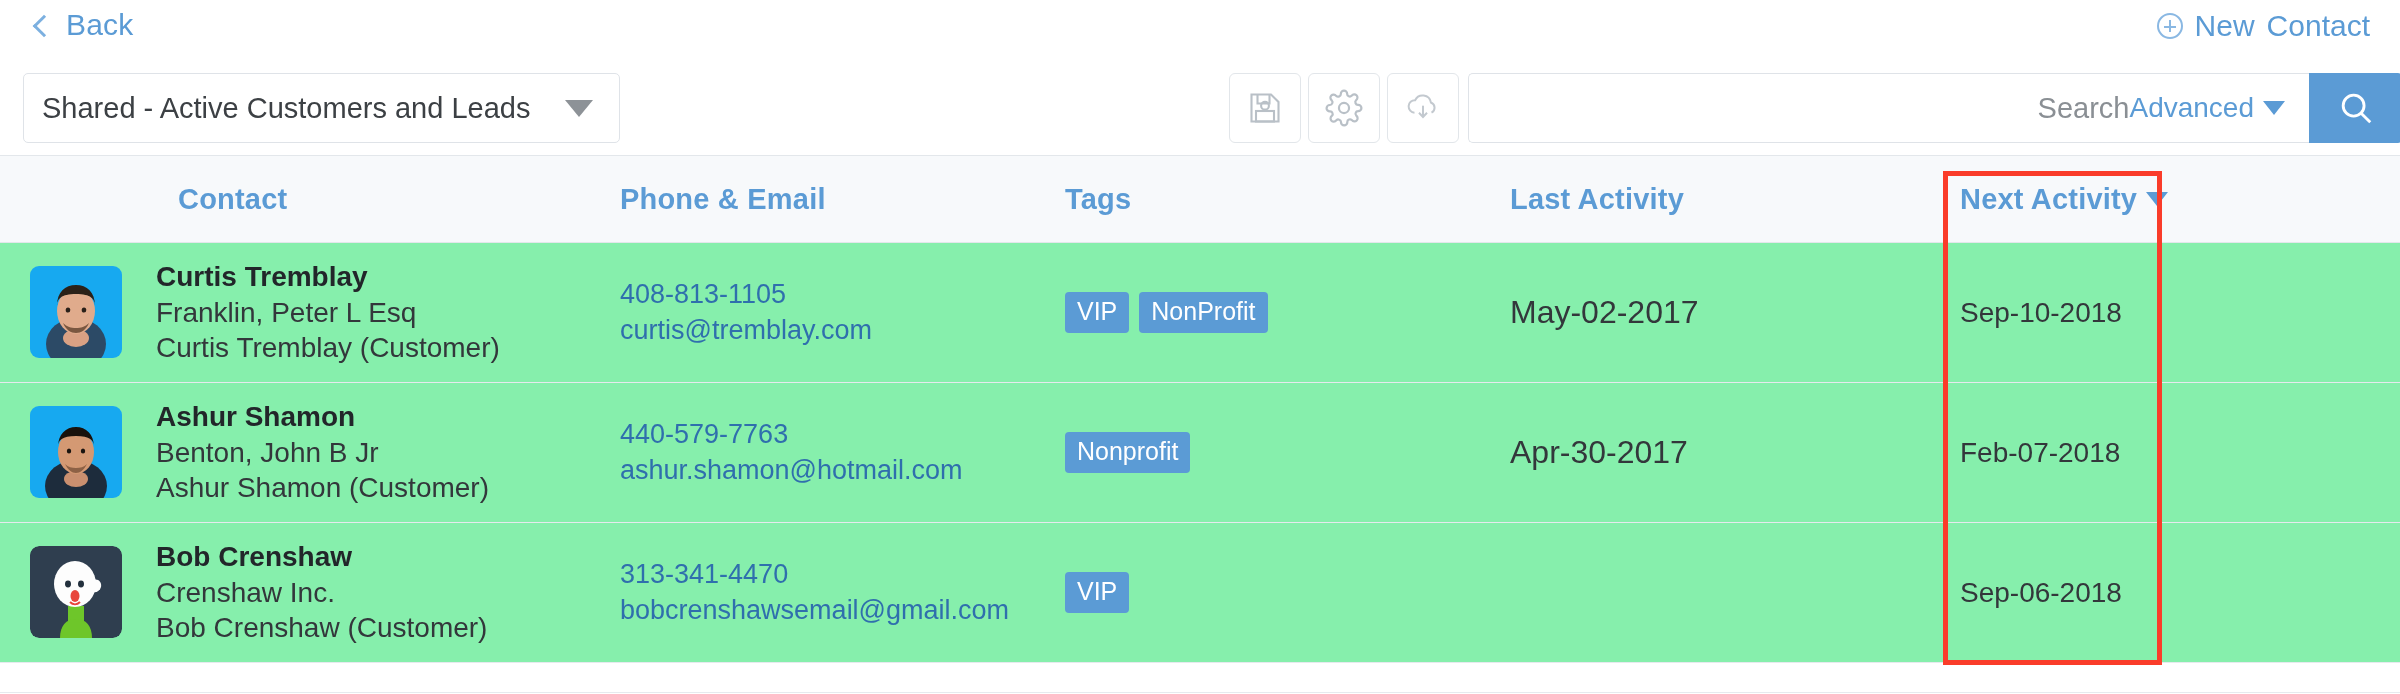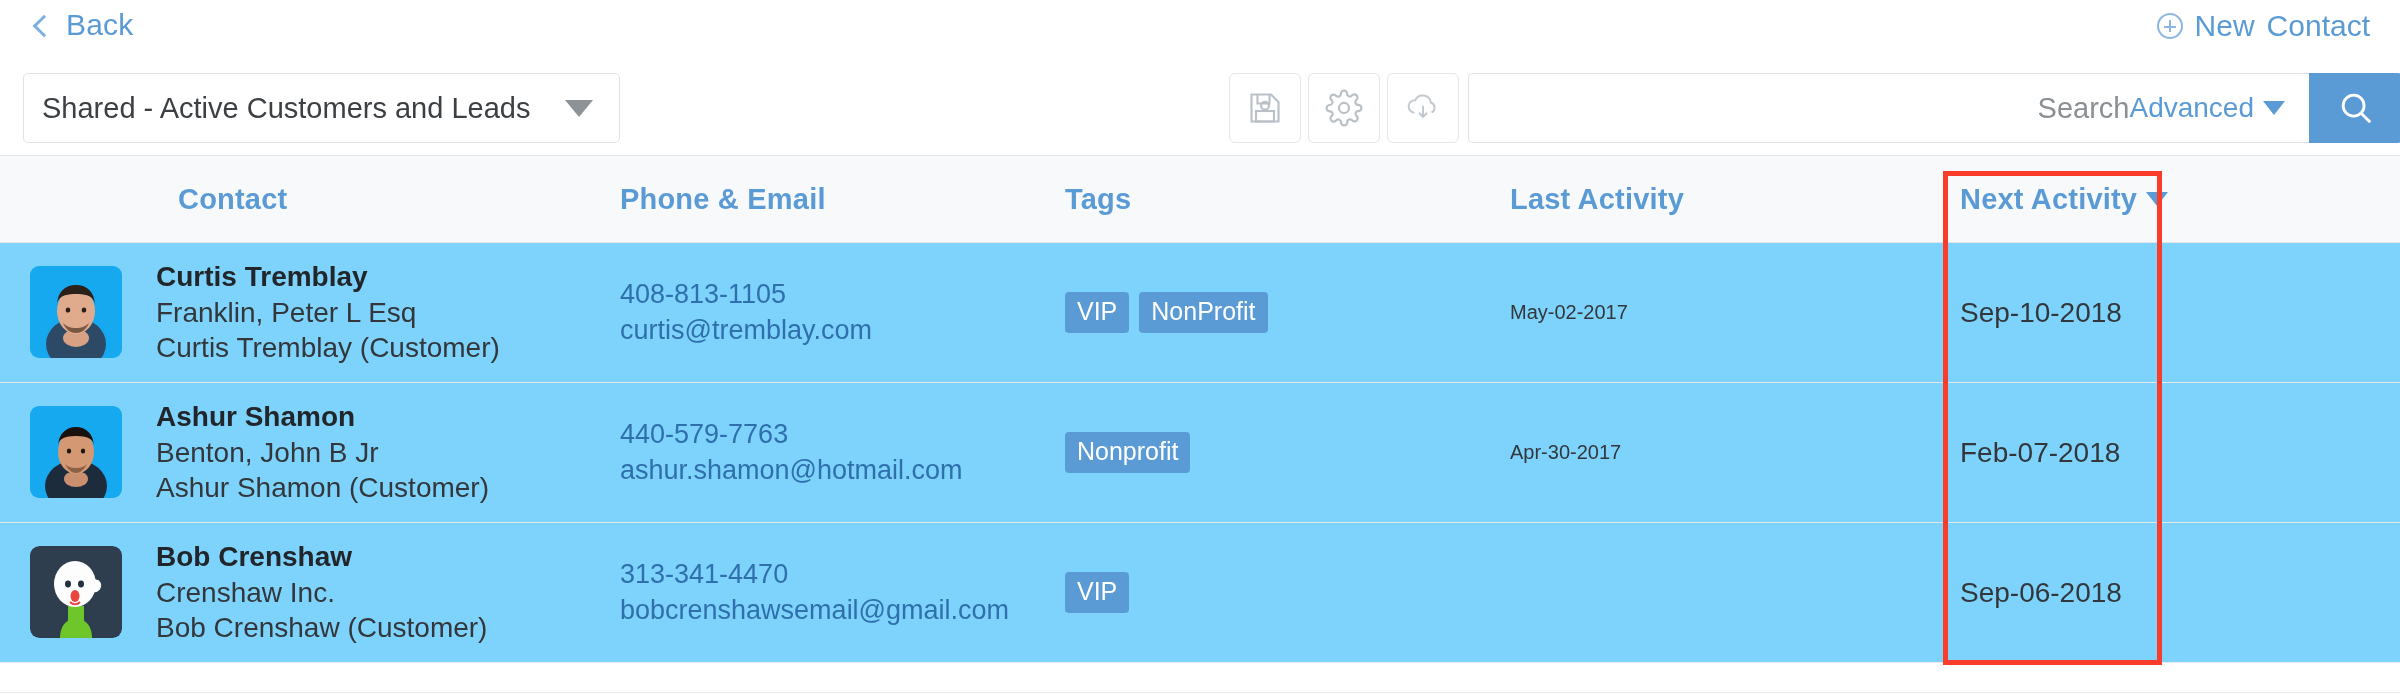--- a/index.html
+++ b/index.html
@@ -112,21 +112,21 @@
   .col-end       { flex: 1; }
 
   .next-head { display: flex; align-items: center; gap: 9px; }
   .caret-sort {
     width: 0; height: 0; border-left: 11px solid transparent;
     border-right: 11px solid transparent; border-top: 14px solid #5b9bd5;
   }
 
   .trow {
     display: flex; align-items: center; height: 140px;
-    border-bottom: 1px solid #e6eaee; background: #7dd3fc;
+    border-bottom: 1px solid #e6eaee; background: #86efac;
   }
   .cell { display: flex; align-items: center; }
 
   .contact-cell { width: 620px; padding-left: 30px; display: flex; align-items: center; gap: 34px; }
   .avatar {
     width: 92px; height: 92px; border-radius: 9px; overflow: hidden;
     flex: 0 0 auto; position: relative;
   }
   .name-block { line-height: 1.28; }
   .c-name { font-size: 28px; font-weight: bold; color: #22262a; }
@@ -134,21 +134,21 @@
 
   .phone-cell { width: 445px; line-height: 1.3; }
   .p-line { font-size: 27px; color: #2f6fad; }
 
   .tags-cell { width: 445px; display: flex; align-items: center; gap: 10px; }
   .tag {
     background: #5b9bd5; color: #fff; font-size: 25px;
     padding: 5px 12px 7px; border-radius: 4px; white-space: nowrap;
   }
 
-  .last-cell { width: 450px; font-size: 20px; color: #33373b; text-align: center; }
+  .last-cell { width: 450px; font-size: 32px; color: #33373b; text-align: center; }
   .next-cell { width: 330px; font-size: 28px; color: #33373b; }
   .end-cell  { flex: 1; }
 
   .partial-row { height: 30px; border-bottom: 1px solid #e6eaee; background: #fff; }
 
   
   .redbox {
     position: absolute; left: 1943px; top: 171px;
     width: 219px; height: 494px;
     border: 5px solid #fa3c2a; pointer-events: none; z-index: 20;

